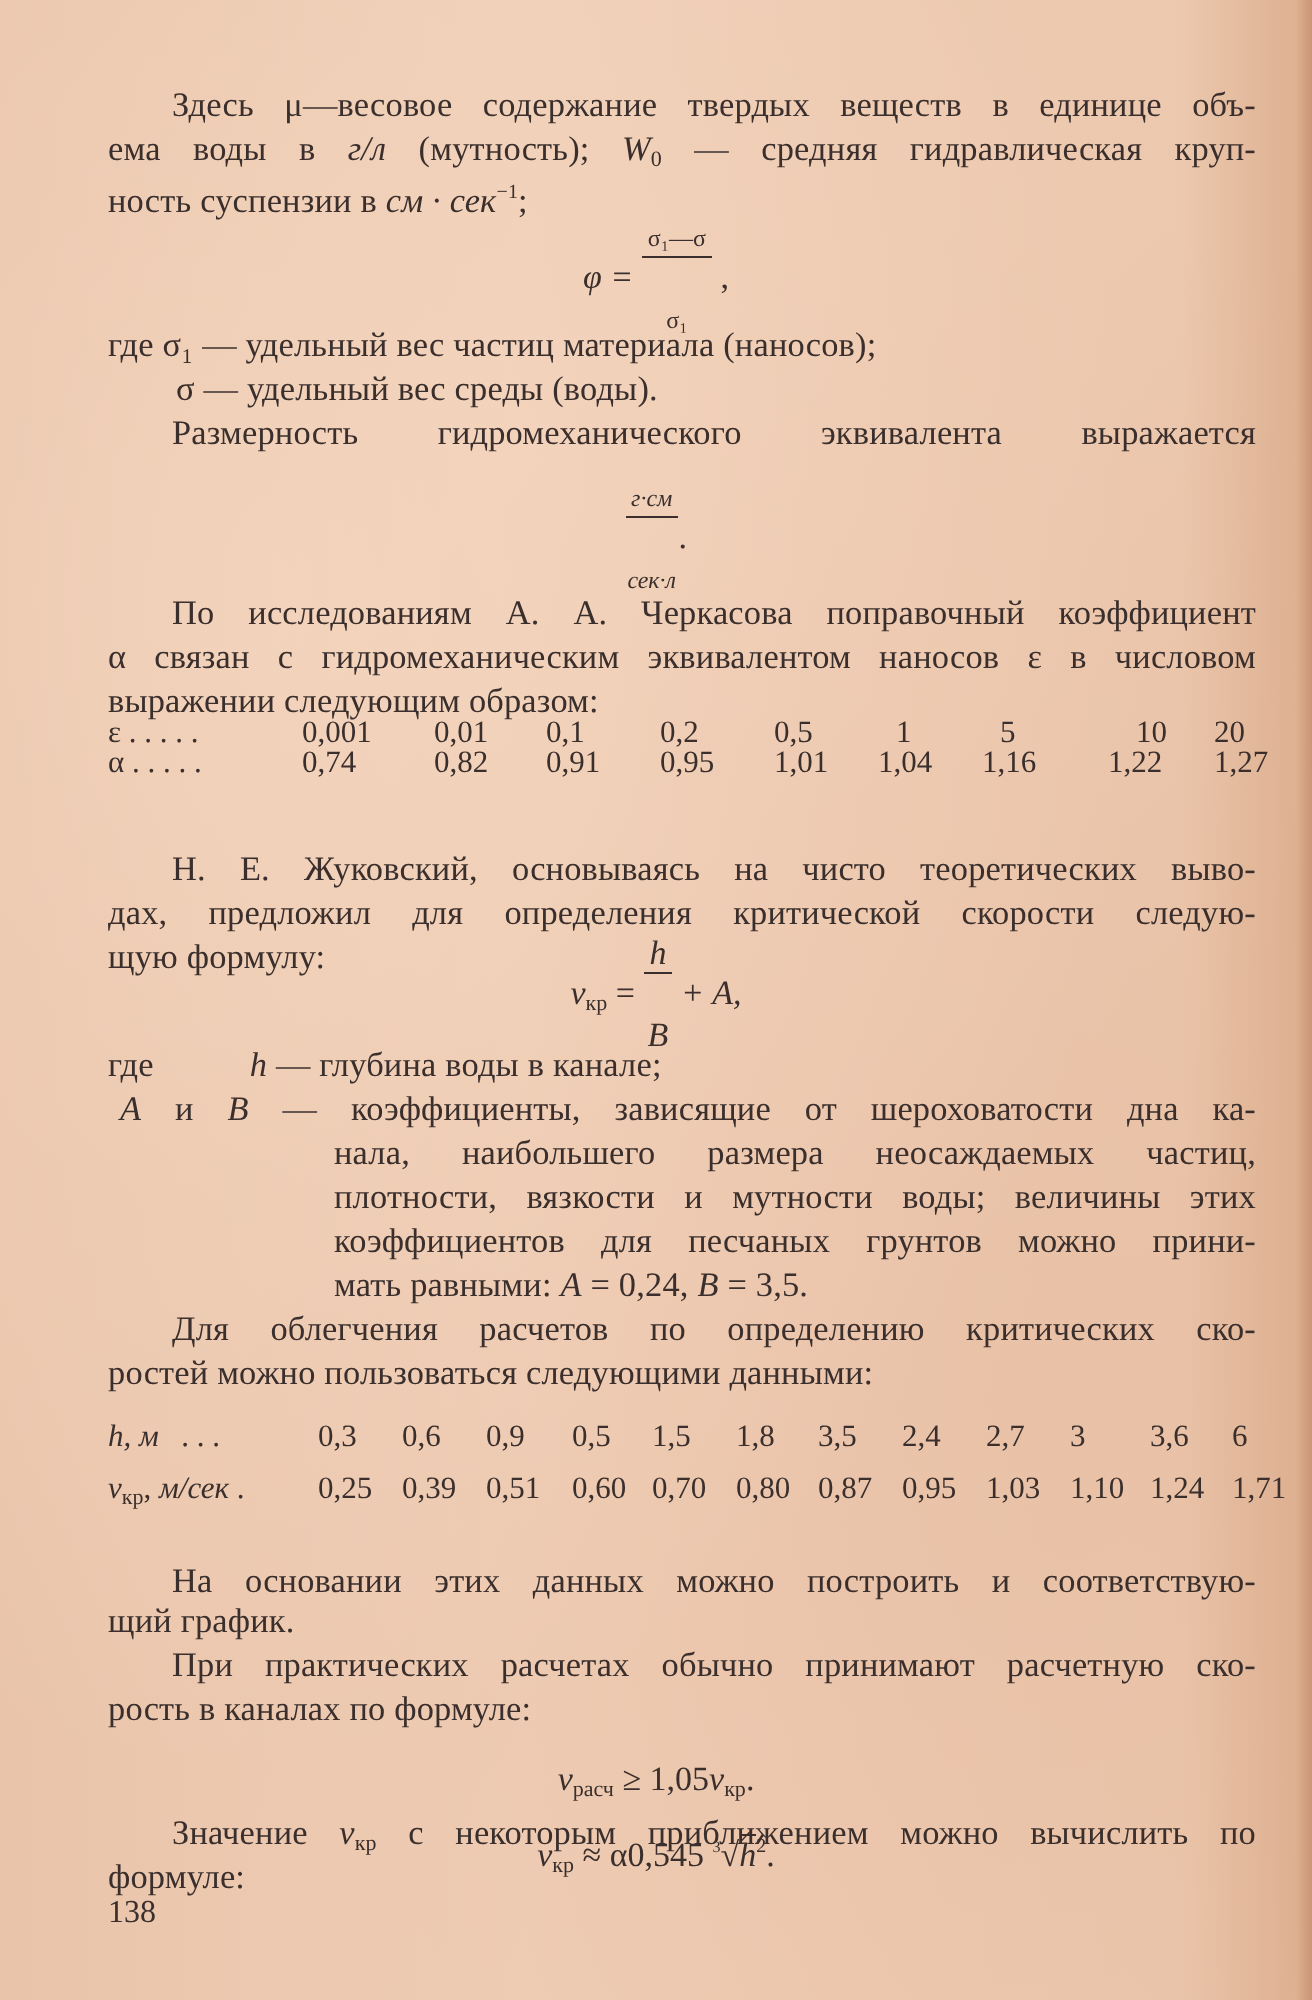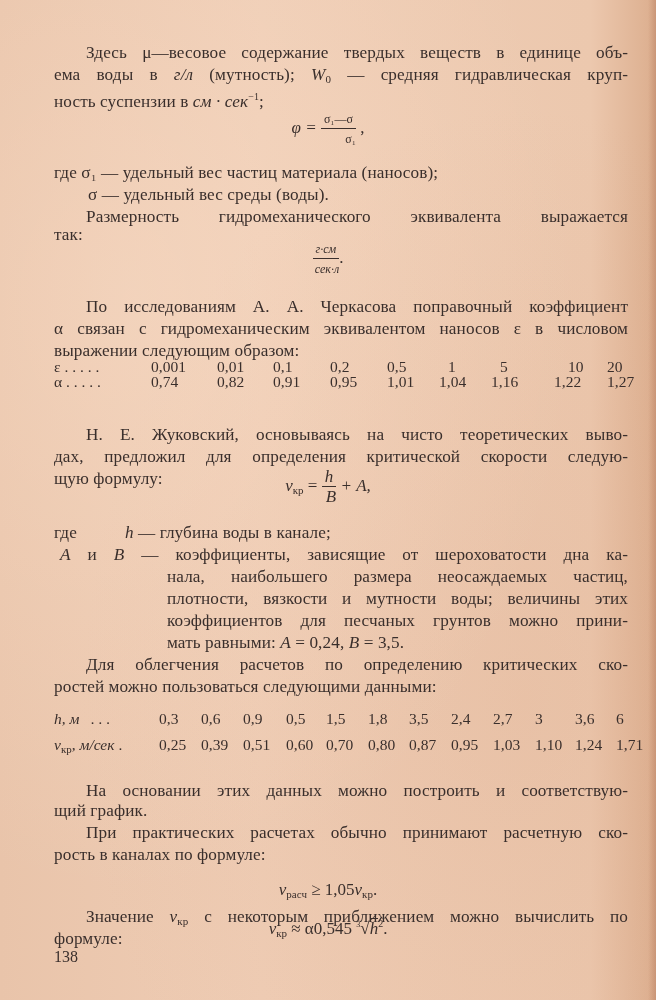--- a/index.html
+++ b/index.html
@@ -18,23 +18,23 @@
   .edge { position: absolute; right: 0; top: 0; width: 8px; height: 1000px;
           background: linear-gradient(90deg, rgba(190,130,100,0), rgba(180,120,90,0.45)); }
   .line { position: absolute; left: 54px; width: 574px; font-size: 17.2px; line-height: 22px;
           white-space: nowrap; letter-spacing: 0.1px; }
   .just { text-align: justify; text-align-last: justify; }
   .ind { left: 86px; width: 542px; }
   .it { font-style: italic; }
   .sub { font-size: 11px; vertical-align: -3px; }
   .sup { font-size: 10px; vertical-align: 7px; }
   .center { position: absolute; left: 0; width: 656px; text-align: center; font-size: 17px; }
-  .frac { display: inline-block; vertical-align: middle; text-align: right; }
+  .frac { display: inline-block; vertical-align: middle; text-align: center; }
   .frac .num { display: block; border-bottom: 1px solid #3a2f2c; padding: 0 3px; line-height: 18px; }
-  .frac .den { display: block; line-height: 20px; }
+  .frac .den { display: block; line-height: 20px; margin-top: 21px; }
   .small { font-size: 12px; }
   .tbl { position: absolute; left: 54px; font-size: 15.5px; }
   .tbl .cell { position: absolute; white-space: nowrap; }
   .pagenum { position: absolute; left: 54px; top: 948px; font-size: 16px; }
 </style>
 </head>
 <body>
 
 <div class="page">
   <div class="edge"></div>
@@ -49,21 +49,20 @@
       <span class="num">σ₁—σ</span>
       <span class="den">σ₁</span>
     </span>
     <span>,</span>
   </div>
 
   <div class="line" style="top:162px">где  σ₁ — удельный вес частиц материала (наносов);</div>
   <div class="line" style="top:184px; left:88px">σ — удельный вес среды (воды).</div>
 
   <div class="line just ind" style="top:206px">Размерность гидромеханического эквивалента выражается</div>
-  <div class="line" style="top:224px">так:</div>
 
   <div class="center" style="top:240px">
     <span class="frac small it">
       <span class="num">г·см</span>
       <span class="den">сек·л</span>
     </span><span>.</span>
   </div>
 
   <div class="line just ind" style="top:296px">По исследованиям А. А. Черкасова поправочный коэффициент</div>
   <div class="line just" style="top:318px">α связан с гидромеханическим эквивалентом наносов ε в числовом</div>

